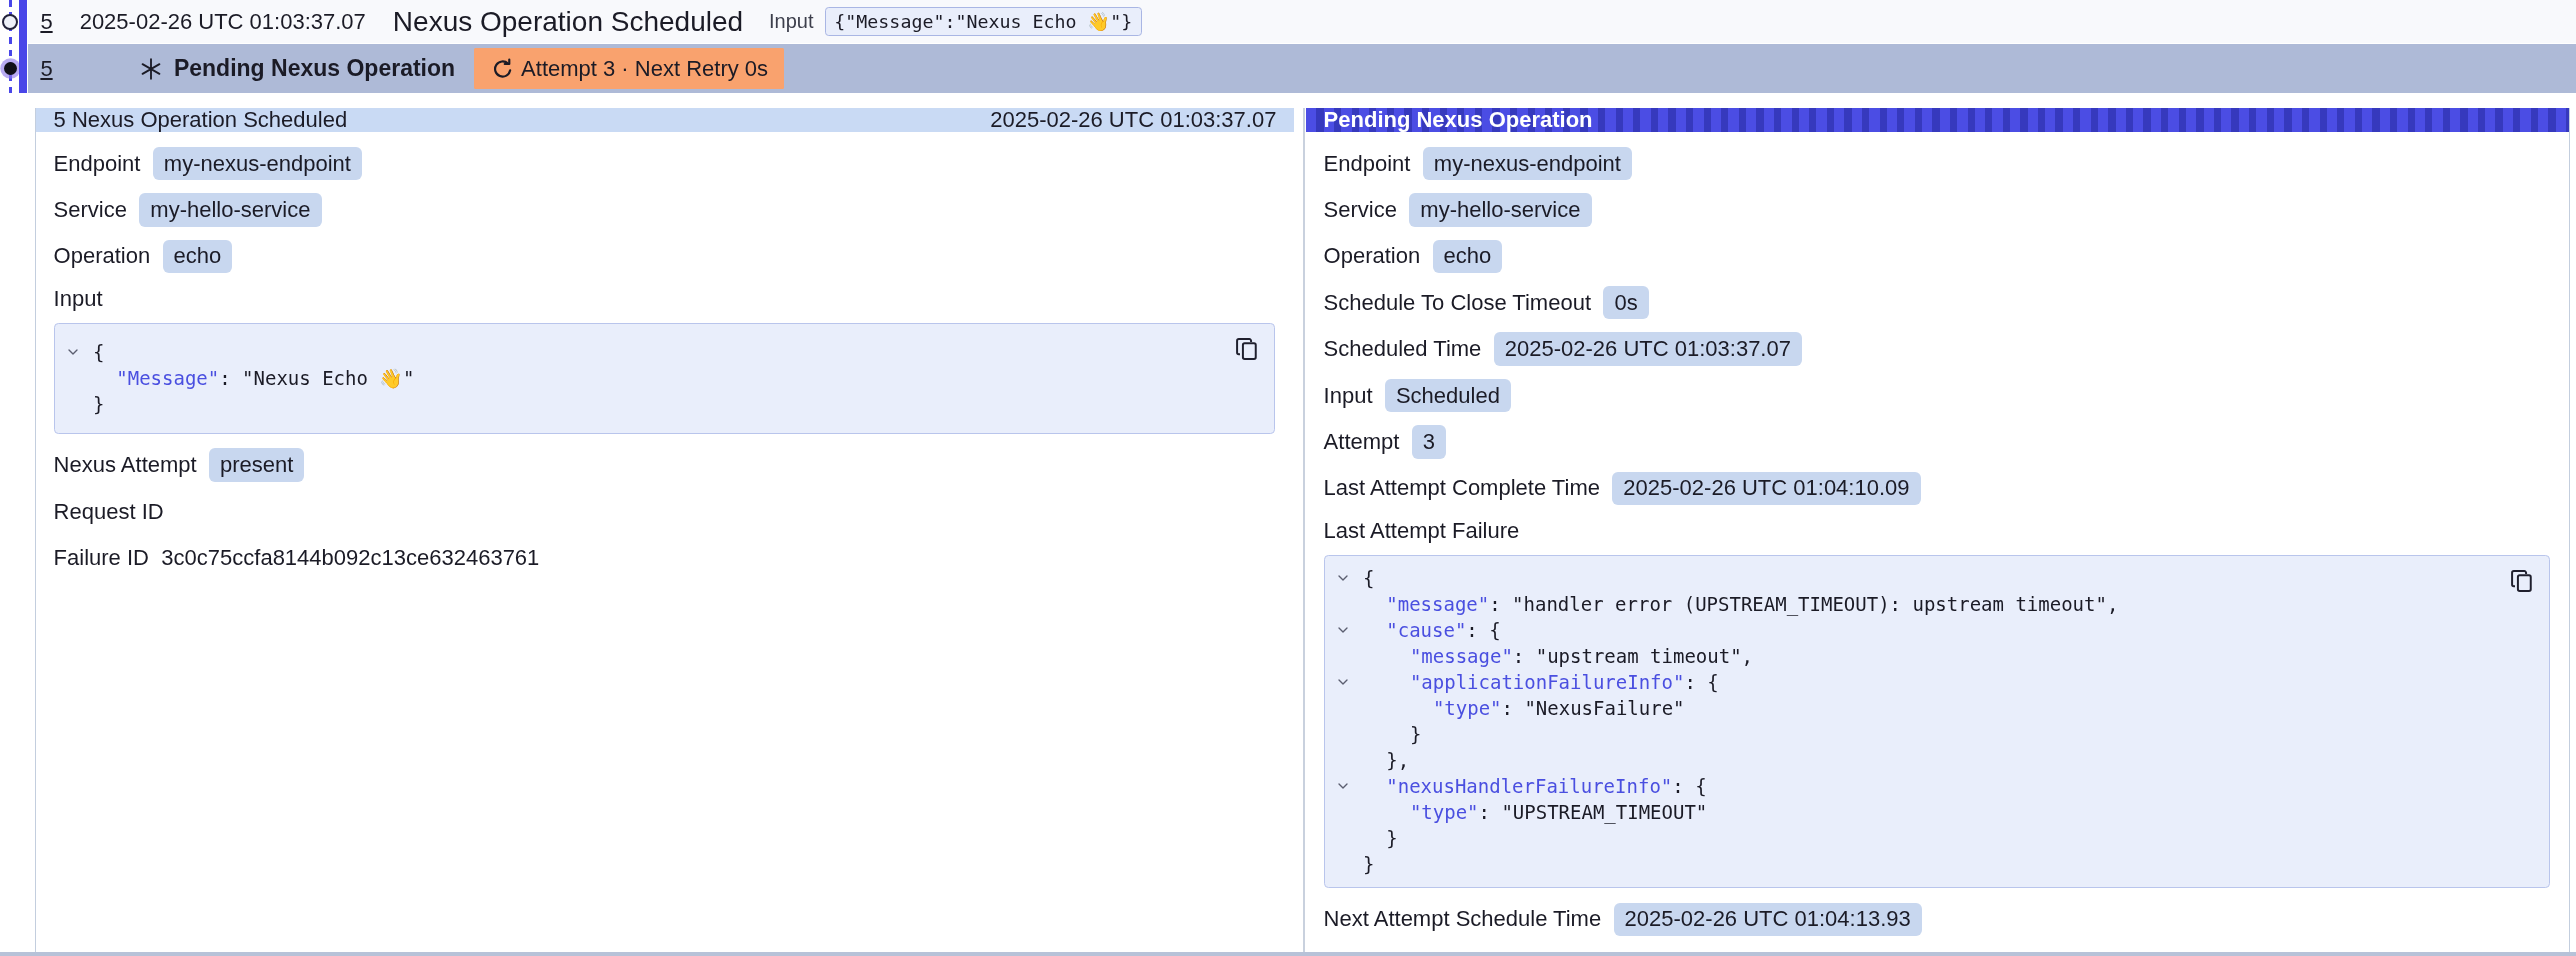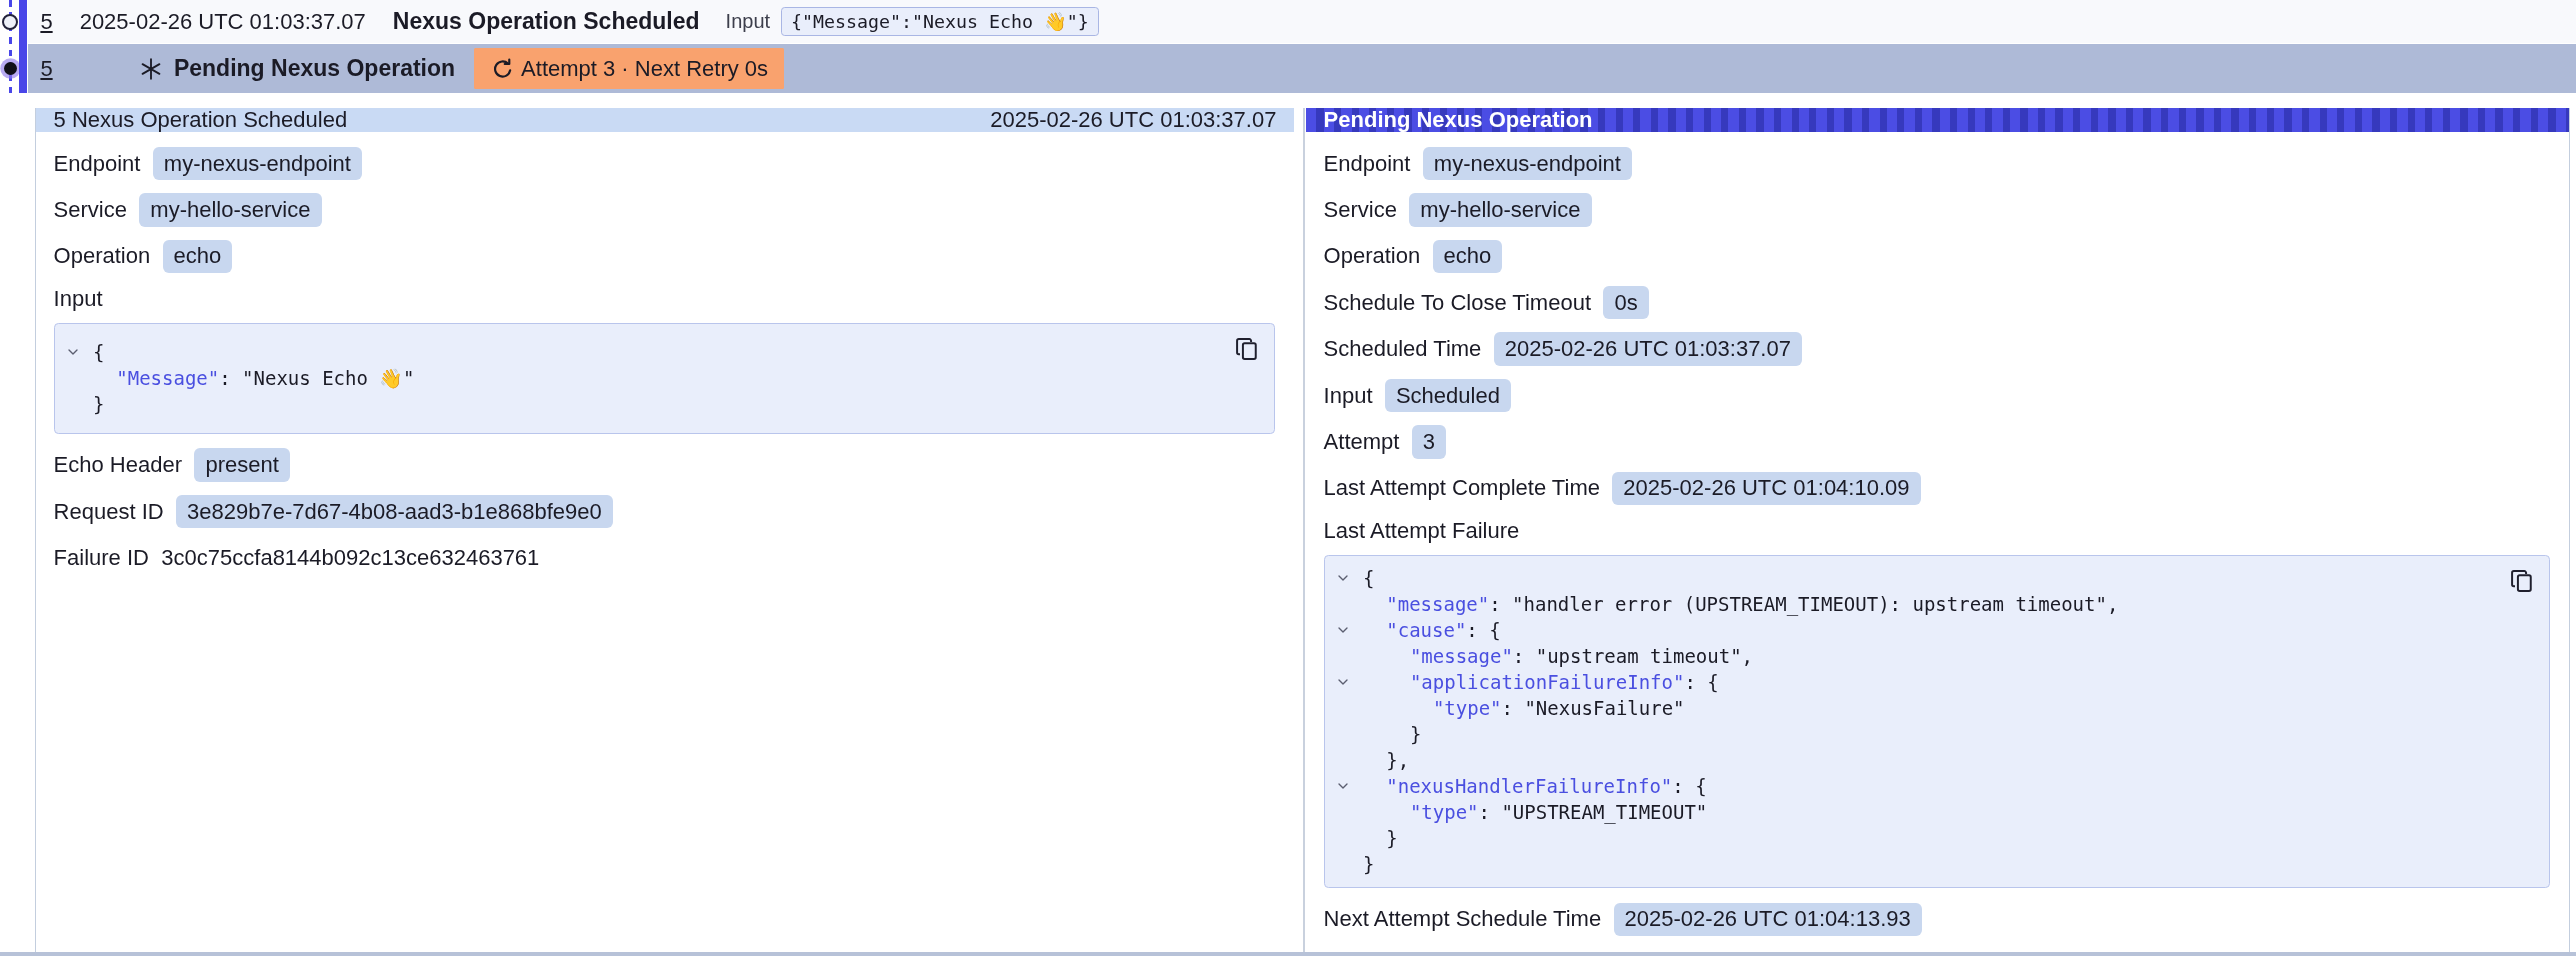--- a/index.html
+++ b/index.html
@@ -23,21 +23,21 @@
     background: #101018; border-radius: 50%; box-shadow: 0 0 0 3.7px rgba(146,126,235,.65); }
   .blue-bar { position: absolute; left: 19px; top: 0; width: 8px; height: 93px; background: #4946e8; }
 
   
   .row1 { position: absolute; left: 28px; right: 0; top: 0; height: 43px;
     background: #f8f9fc; display: flex; align-items: center; }
   .row2 { position: absolute; left: 28px; right: 0; top: 44px; height: 49px;
     background: #aebad7; display: flex; align-items: center; }
   .eid { color: #1b1b26; text-decoration: underline; margin-left: 12.4px; cursor: pointer; }
   .row1 .ts { margin-left: 27px; }
-  .row1 .title { margin-left: 27px; font-weight: 700; font-size: 23px; }
+  .row1 .title { margin-left: 27px; font-weight: 400; font-size: 28px; }
   .row1 .input-label { margin-left: 26px; font-size: 20px; color: #3d3f4c; }
   .chip { margin-left: 11px; font-family: "DejaVu Sans Mono", monospace; font-size: 18.3px;
     background: #e9eefb; border: 1.5px solid #a9b6e4; border-radius: 3.7px; padding: 2.9px 8.8px; color: #1b1b26; }
   .row2 .star { margin-left: 85px; display: inline-flex; }
   .row2 .title { margin-left: 10.3px; font-weight: 700; font-size: 23px; }
   .retry-badge { margin-left: 19px; display: inline-flex; align-items: center; gap: 5px;
     background: #f9a26e; color: #1b1b26; padding: 7.3px 16px; border-radius: 1.5px; font-size: 22px; }
 
   
   .panel { position: absolute; top: 108px; bottom: 4.4px; background: #fff; }
@@ -137,26 +137,25 @@
       <div>
           <div class="cl"><span class="gut"><svg width="16" height="16" viewBox="0 0 24 24" fill="none" stroke="#5b5e70" stroke-width="2" stroke-linecap="round" stroke-linejoin="round">
                 <polyline points="6 9 12 15 18 9"></polyline>
               </svg></span><span style="display: inline-block; width: 0px;"></span><span>{</span></div>
           <div class="cl"><span class="gut"></span><span style="display: inline-block; width: 23.4px;"></span><span class="k">"Message"</span><span>: "Nexus Echo 👋"</span></div>
           <div class="cl"><span class="gut"></span><span style="display: inline-block; width: 0px;"></span><span>}</span></div>
         </div>
     </div>
     <div>
         <div class="field">
-          <span class="flabel">Echo Header</span>
+          <span class="flabel">Nexus Attempt</span>
           <span class="fvalue badge">present</span>
         </div>
         <div class="field">
           <span class="flabel">Request ID</span>
-          <span class="fvalue badge">3e829b7e-7d67-4b08-aad3-b1e868bfe9e0</span>
         </div>
         <div class="field">
           <span class="flabel">Failure ID</span>
           <span class="fvalue link">3c0c75ccfa8144b092c13ce632463761</span>
         </div>
       </div>
   </div>
 </section>
 
 <div class="vdivider"></div>

